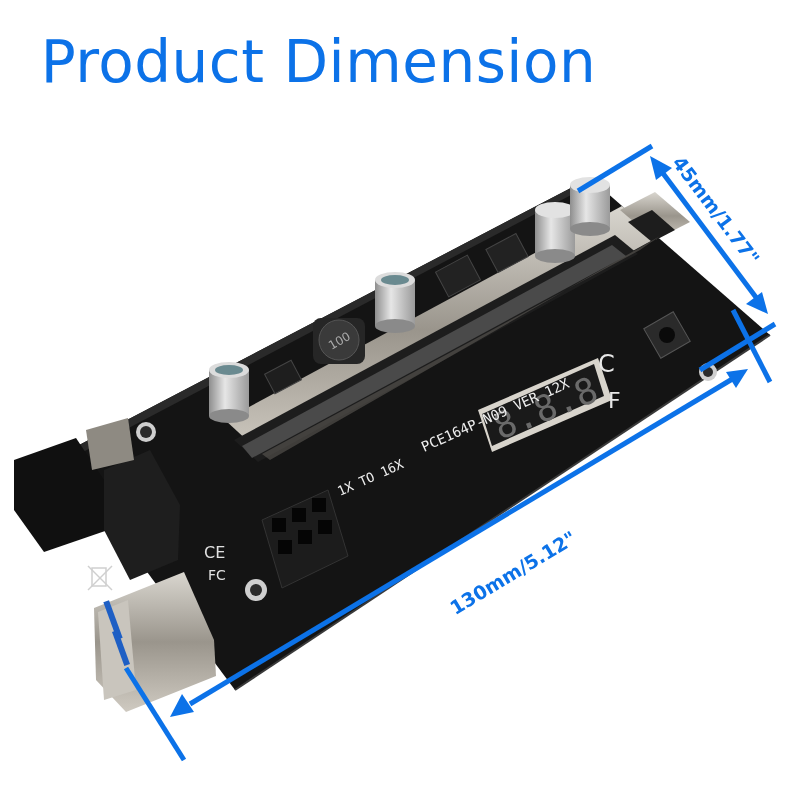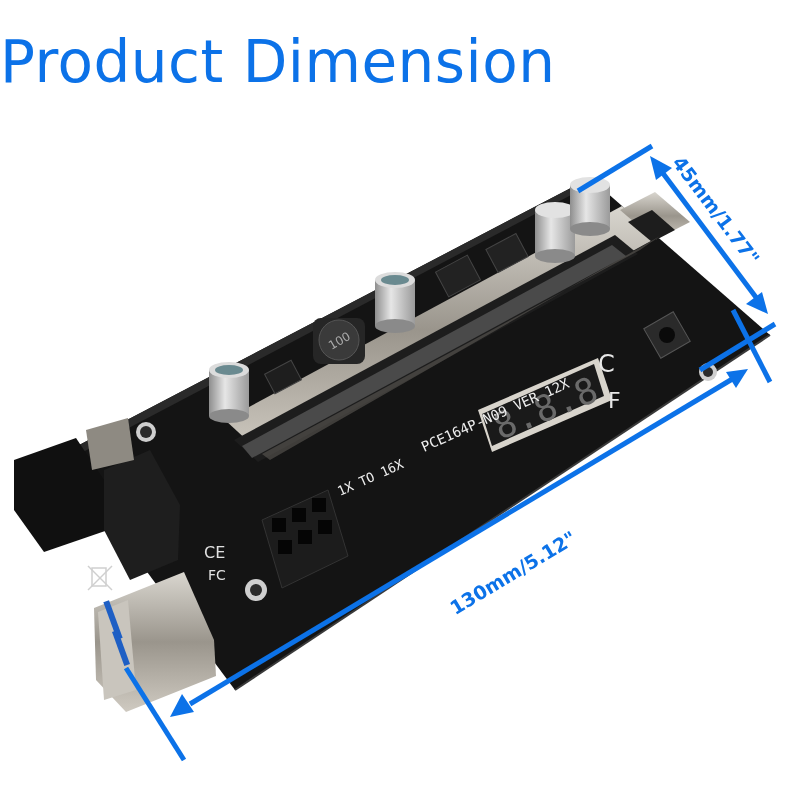--- a/index.html
+++ b/index.html
@@ -1,17 +1,17 @@
 <!DOCTYPE html>
 <html><head>
 <meta charset="utf-8">
 <style>
   html, body { margin:0; padding:0; background:#ffffff; }
   body { width:800px; height:800px; position:relative; overflow:hidden; font-family:"DejaVu Sans", sans-serif; }
-  .title { position:absolute; left:0; top:28px; width:637px; font-size:58px; color:#0c72e8; font-family:"DejaVu Sans", sans-serif; letter-spacing:0.5px; }
+  .title { position:absolute; left:0; top:28px; width:637px; text-align:center; font-size:58px; color:#0c72e8; font-family:"DejaVu Sans", sans-serif; letter-spacing:0.5px; }
   svg.stage { position:absolute; left:0; top:0; }
   .dim-label { position:absolute; color:#0c72e8; font-size:19px; font-weight:bold; white-space:nowrap; font-family:"DejaVu Sans", sans-serif; transform-origin:left top; }
 </style>
 </head>
 <body>
 
 <div class="title">Product Dimension</div>
 
 <svg class="stage" width="800" height="800" viewBox="0 0 800 800">
   <defs>

